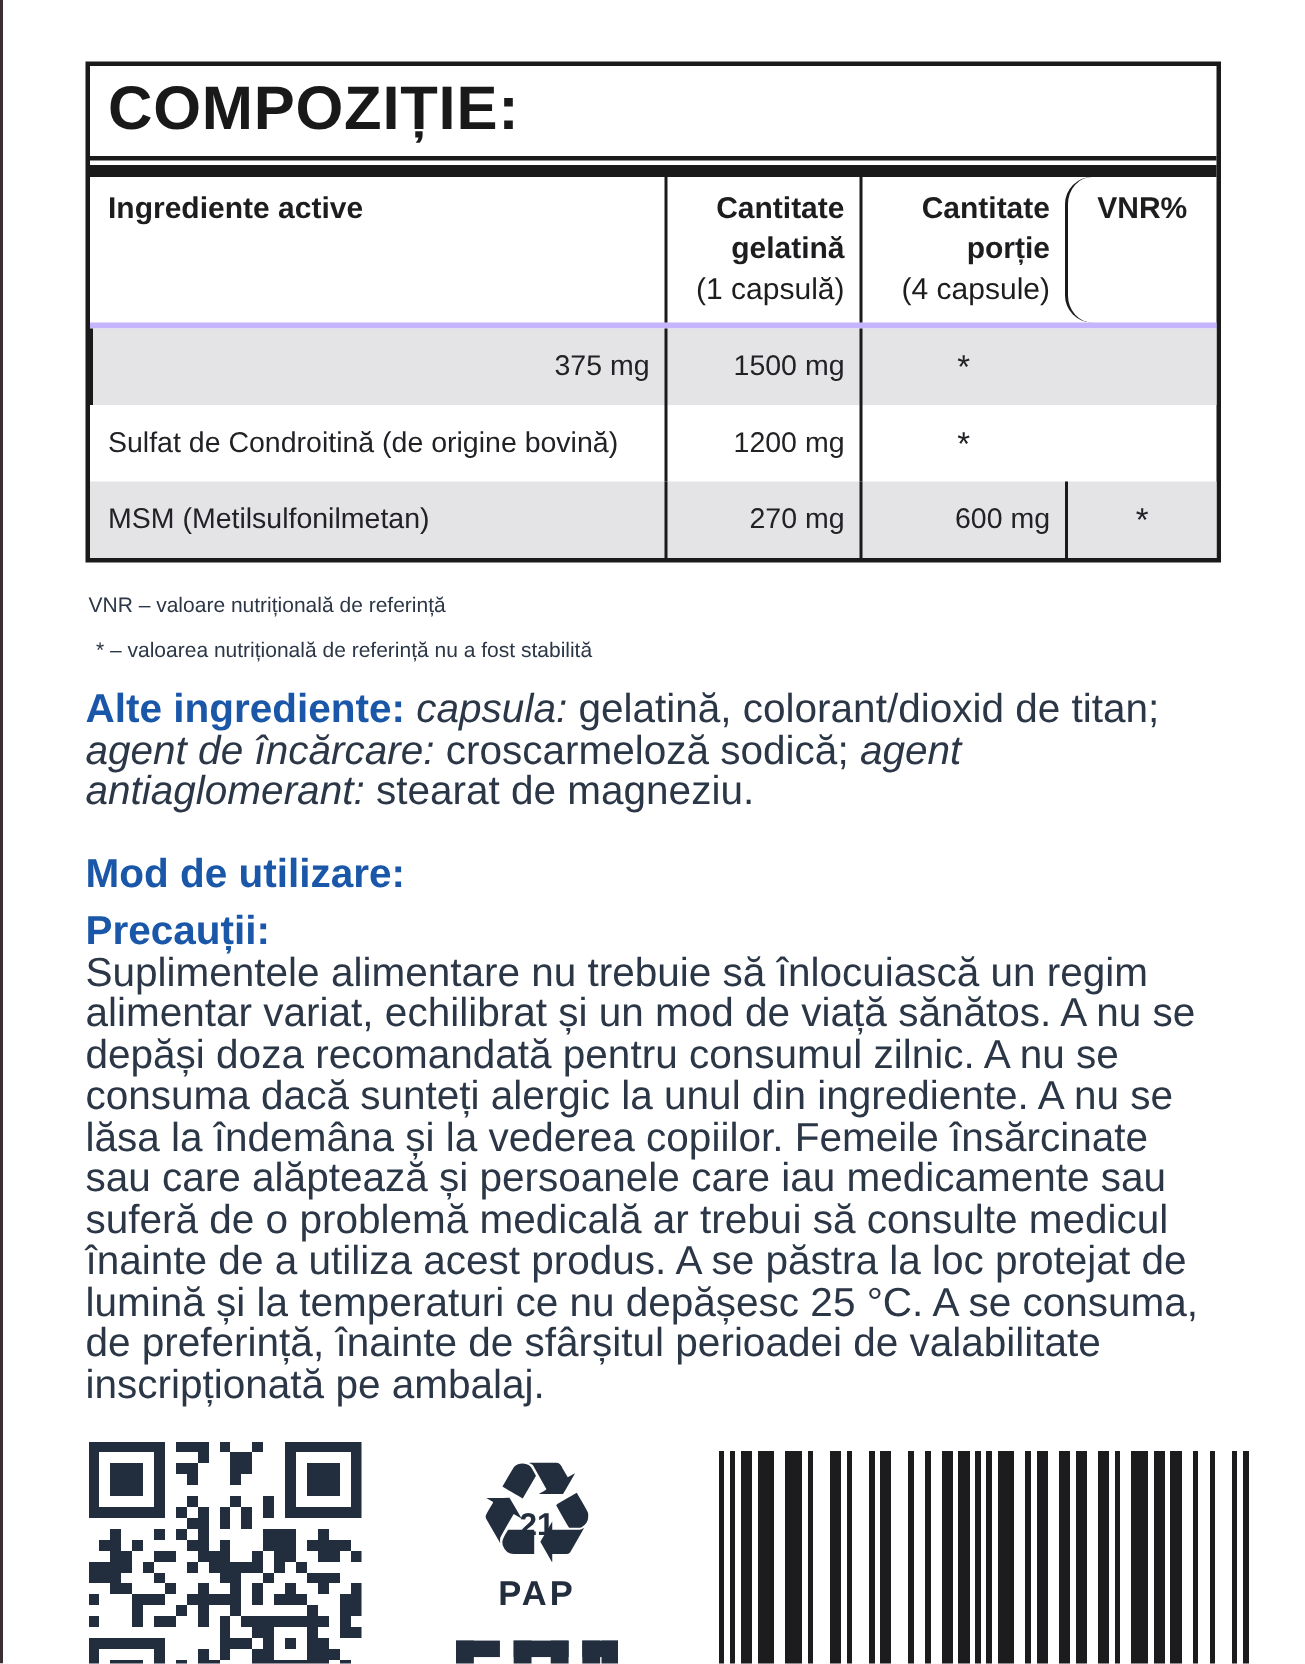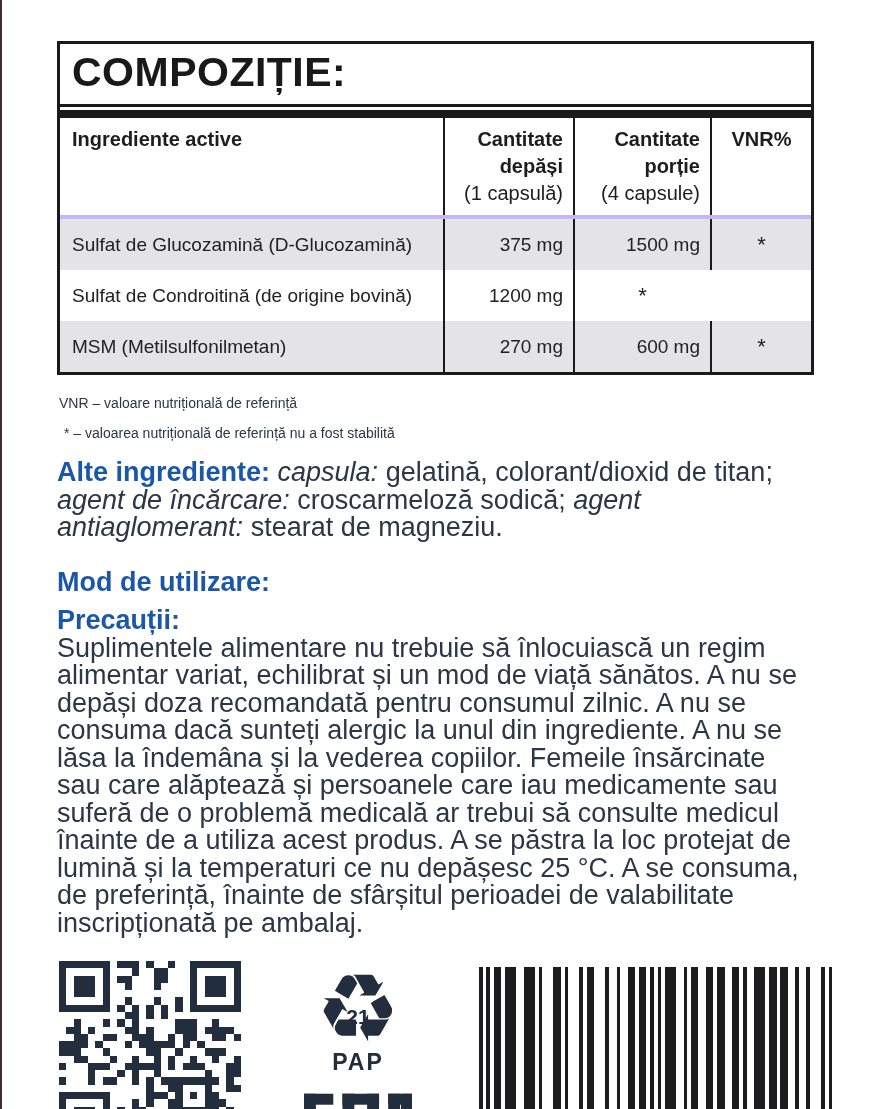--- a/index.html
+++ b/index.html
@@ -13,21 +13,21 @@
   .title-box{border-bottom:3px solid #1a1a1a;padding:5px 12px 8px 12px;}
   .title-box h1{margin:0;font-size:41px;font-weight:700;letter-spacing:.5px;color:#191919;}
   .band{height:8px;background:#1a1a1a;margin-top:3px;}
   .tgrid{display:grid;grid-template-columns:383px 130px 137px 1fr;}
   .thead{border-bottom:4px solid #c4b5fd;}
   .cell{box-sizing:border-box;}
   .c2,.c3,.c4{border-left:2px solid #1a1a1a;}
   .thead .cell{padding-top:8px;padding-bottom:8px;font-size:20px;line-height:27px;color:#1d1d1f;}
   .thead .c1{padding-left:12px;font-weight:700;}
   .thead .c2,.thead .c3{text-align:right;padding-right:10px;font-weight:700;}
-  .thead .c4{text-align:center;font-weight:700;}
+  .thead .c4{text-align:center;font-weight:700;border-radius:18px;}
   .hsub{font-weight:400;}
   .trow{display:grid;grid-template-columns:383px 130px 137px 1fr;height:51px;}
   .trow.gray{background:#e4e3e6;}
   .trow .cell{display:flex;align-items:center;font-size:19px;color:#222226;}
   .trow .c1{padding-left:12px;}
   .trow .c2,.trow .c3{justify-content:flex-end;padding-right:10px;}
   .trow .c4{justify-content:center;font-size:22px;}
 
   
   .notes{margin:13px 0 0 2px;font-size:14px;line-height:30px;color:#2b3646;}
@@ -64,33 +64,32 @@
     <section class="comp-table">
       <div class="title-box">
         <h1>COMPOZIȚIE:</h1>
       </div>
       <div class="band"></div>
 
       <div class="tgrid thead">
         <div class="cell c1">Ingrediente active</div>
         <div class="cell c2">
           <div>Cantitate</div>
-          <div>depăși</div>
+          <div>gelatină</div>
           <div class="hsub">(1 capsulă)</div>
         </div>
         <div class="cell c3">
           <div>Cantitate</div>
           <div>porție</div>
           <div class="hsub">(4 capsule)</div>
         </div>
         <div class="cell c4">VNR%</div>
       </div>
 
       <div class="trow gray">
-        <div class="cell c1">Sulfat de Glucozamină (D-Glucozamină)</div>
         <div class="cell c2">375 mg</div>
         <div class="cell c3">1500 mg</div>
         <div class="cell c4">*</div>
       </div>
       <div class="trow">
         <div class="cell c1">Sulfat de Condroitină (de origine bovină)</div>
         <div class="cell c3">1200 mg</div>
         <div class="cell c4">*</div>
       </div>
       <div class="trow gray">

